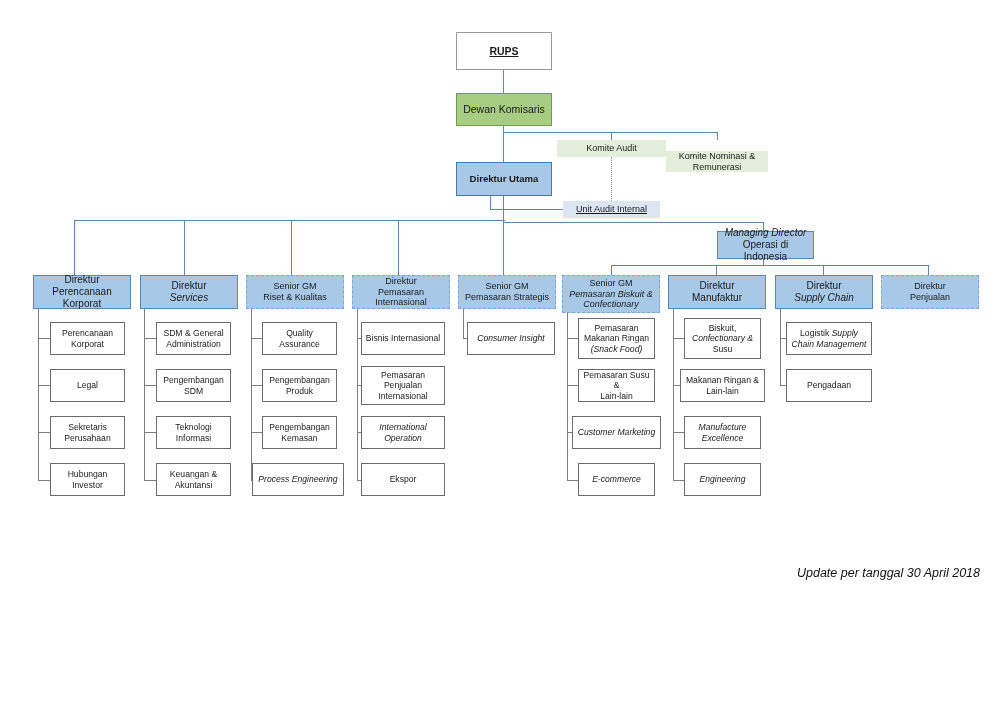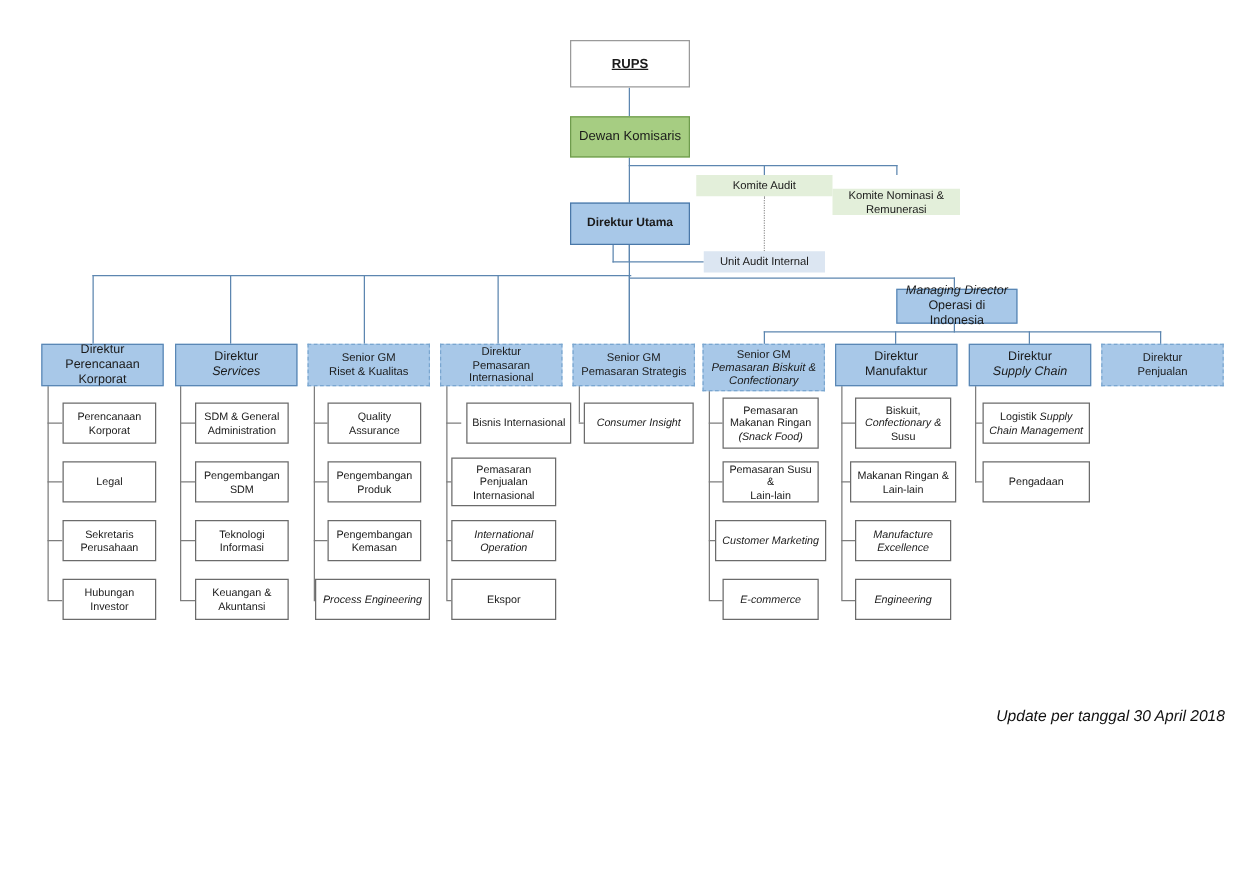--- a/index.html
+++ b/index.html
@@ -49,20 +49,21 @@
     background: #e3efda;
     border: none;
     font-size: 9px;
   }
 
   
   .node-palegrey {
     background: #dce6f2;
     border: none;
     font-size: 9px;
+    text-decoration: underline;
   }
 
   
   .node-blue {
     background: #a8c8e8;
     border: 1px solid #4a78a8;
     font-size: 9.6px;
     font-weight: bold;
   }
   .node-blue-dashed {
@@ -256,21 +257,21 @@
   <div class="ln-grey" style="left:357px; top:300px; width:1px; height:180px;"></div>
   <div class="ln-grey" style="left:357px; top:338px; width:12px; height:1px;"></div>
   <div class="ln-grey" style="left:357px; top:385px; width:12px; height:1px;"></div>
   <div class="ln-grey" style="left:357px; top:432px; width:12px; height:1px;"></div>
   <div class="ln-grey" style="left:357px; top:480px; width:12px; height:1px;"></div>
 
   <div class="box node-blue-dashed" style="left:352px; top:275px; width:98px; height:34px; flex-direction:column;">
     <span>Direktur</span>
     <span>Pemasaran Internasional</span>
   </div>
-  <div class="box node-sub" style="left:373px; top:322px; width:84px; height:33px; flex-direction:column;">
+  <div class="box node-sub" style="left:361px; top:322px; width:84px; height:33px; flex-direction:column;">
     <span>Bisnis Internasional</span>
   </div>
   <div class="box node-sub" style="left:361px; top:366px; width:84px; height:39px; flex-direction:column;">
     <span>Pemasaran</span>
     <span>Penjualan</span>
     <span>Internasional</span>
   </div>
   <div class="box node-sub" style="left:361px; top:416px; width:84px; height:33px; flex-direction:column;">
     <span class="it">International</span>
     <span class="it">Operation</span>

